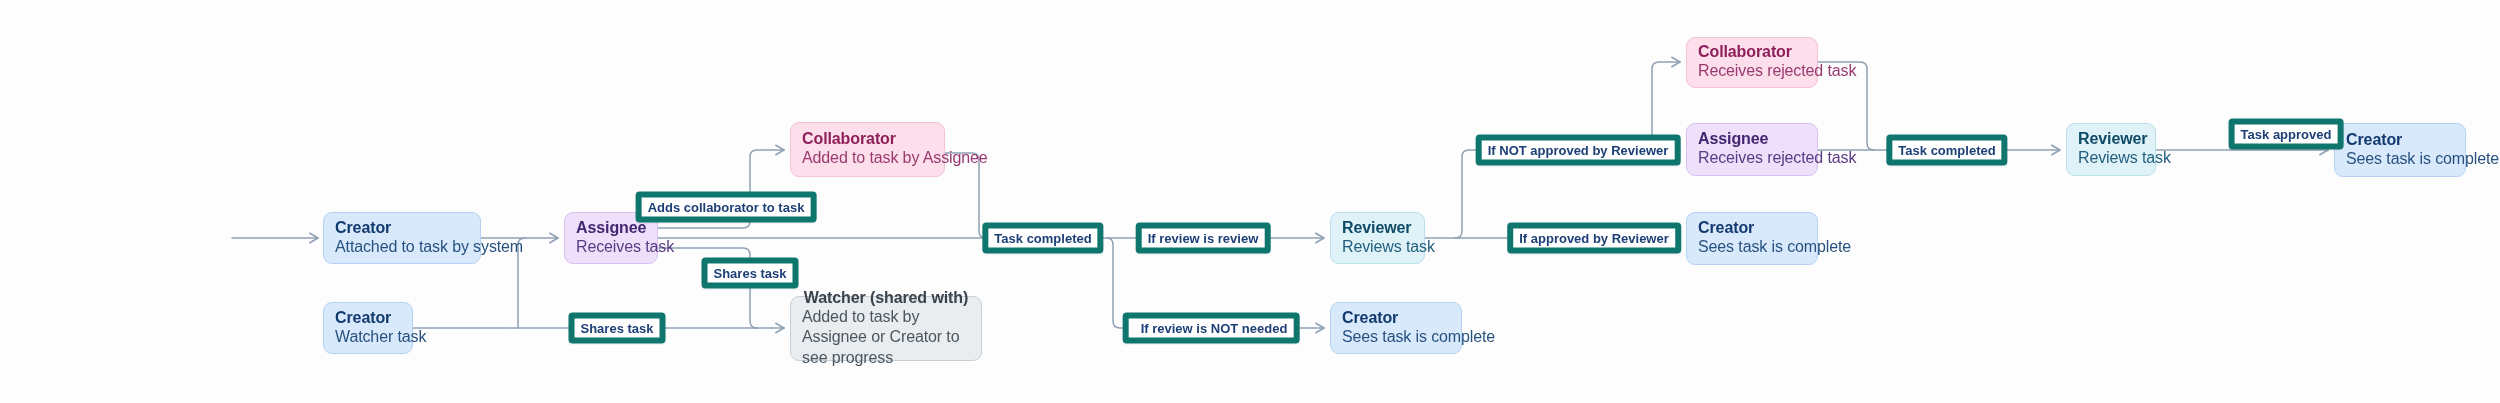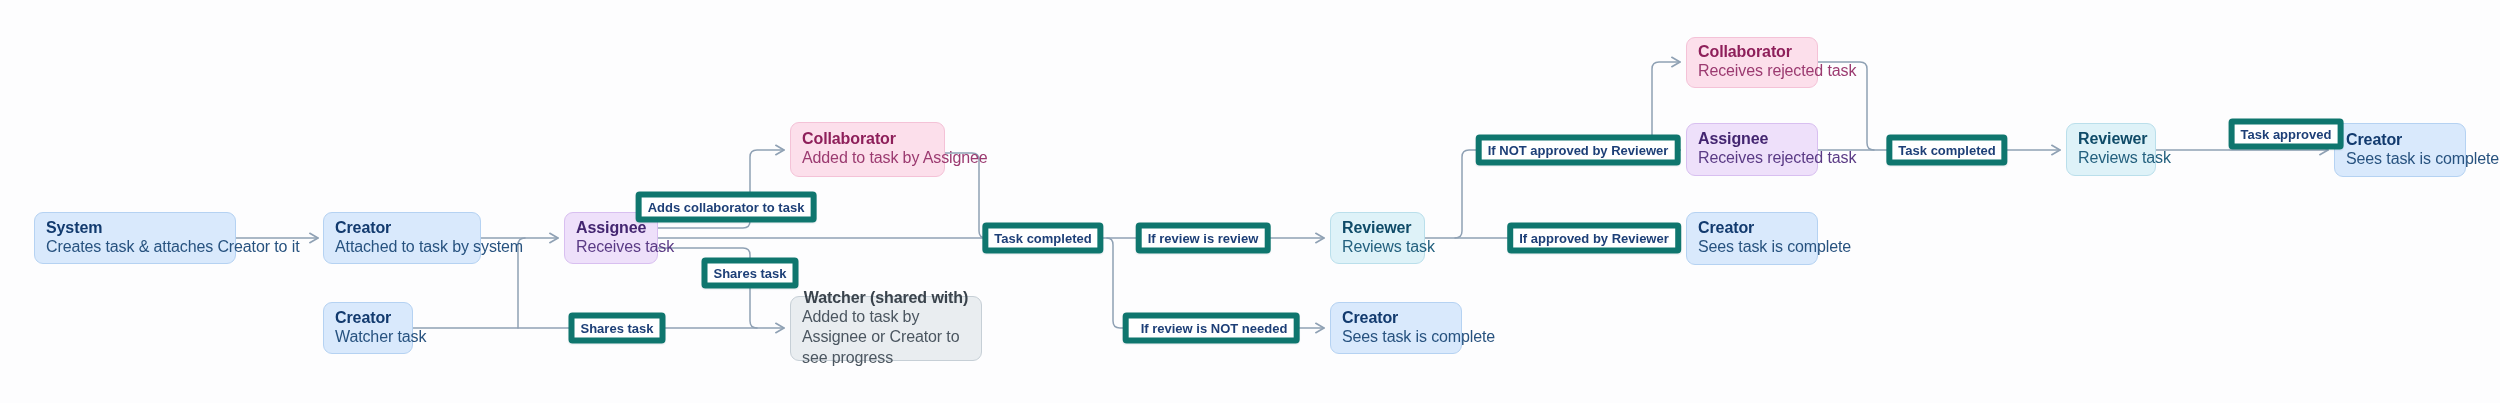--- a/index.html
+++ b/index.html
@@ -46,24 +46,20 @@
         <path d="M 1107 238 Q 1113 238 1113 245 V 321 Q 1113 328 1120 328 H 1324" marker-end="url(#arrowhead)"></path>
         <path d="M 1425 238 H 1680" marker-end="url(#arrowhead)"></path>
         <path d="M 1455 238 Q 1462 238 1462 231 V 157 Q 1462 150 1469 150 H 1680" marker-end="url(#arrowhead)"></path>
         <path d="M 1645 150 Q 1652 150 1652 143 V 69 Q 1652 62 1659 62 H 1680" marker-end="url(#arrowhead)"></path>
         <path d="M 1818 62 H 1860 Q 1867 62 1867 69 V 143 Q 1867 150 1874 150"></path>
         <path d="M 1818 150 H 2060" marker-end="url(#arrowhead)"></path>
         <path d="M 2156 150 H 2328" marker-end="url(#arrowhead)"></path>
       </g>
   </svg>
 
-<div class="node" style="left: 34px; top: 212px; width: 202px; height: 52px; background: rgb(217, 233, 252); border-color: rgb(181, 210, 242);">
-      <div class="t" style="color: rgb(18, 58, 110);">System</div>
-      <div class="s" style="color: rgb(39, 82, 127);">Creates task &amp; attaches Creator to it</div>
-    </div>
     <div class="node" style="left: 323px; top: 212px; width: 158px; height: 52px; background: rgb(217, 233, 252); border-color: rgb(181, 210, 242);">
       <div class="t" style="color: rgb(18, 58, 110);">Creator</div>
       <div class="s" style="color: rgb(39, 82, 127);">Attached to task by system</div>
     </div>
     <div class="node" style="left: 323px; top: 302px; width: 90px; height: 52px; background: rgb(217, 233, 252); border-color: rgb(181, 210, 242);">
       <div class="t" style="color: rgb(18, 58, 110);">Creator</div>
       <div class="s" style="color: rgb(39, 82, 127);">Watcher task</div>
     </div>
     <div class="node" style="left: 564px; top: 212px; width: 94px; height: 52px; background: rgb(238, 224, 250); border-color: rgb(216, 191, 240);">
       <div class="t" style="color: rgb(67, 37, 112);">Assignee</div>

